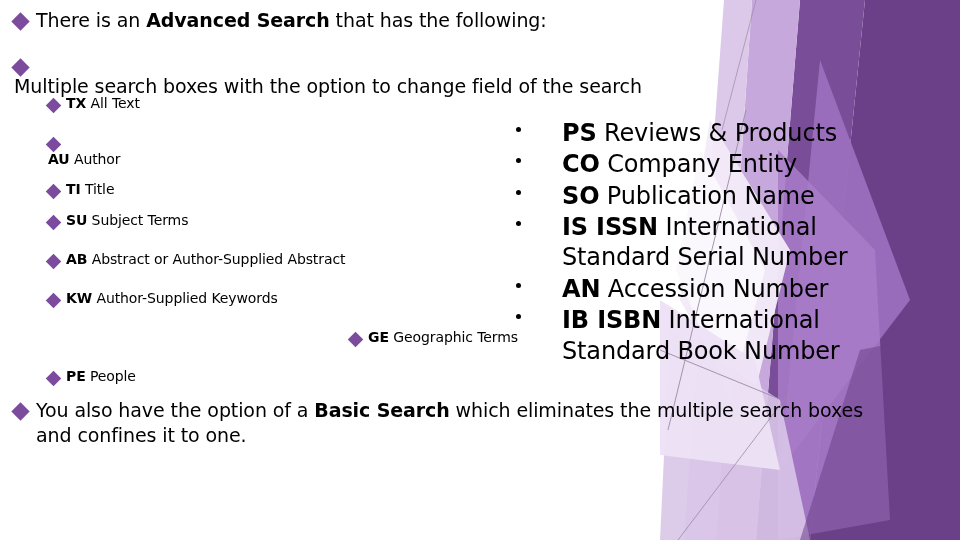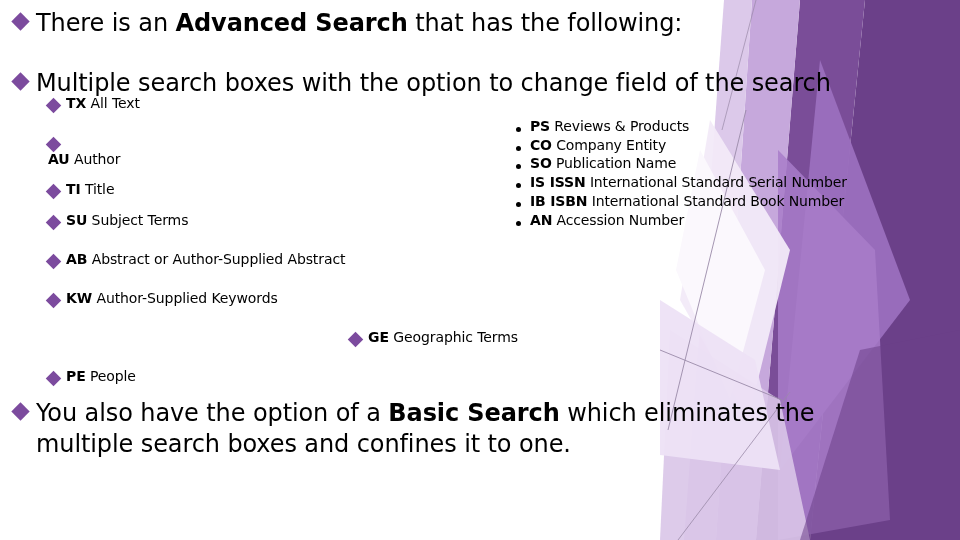--- a/index.html
+++ b/index.html
@@ -24,21 +24,21 @@
 
   
   #content{
     position:absolute;left:0;top:0;width:960px;height:540px;
   }
 
   .lvl1{
     position:absolute;
     display:flex;
     align-items:flex-start;
-    font-size:24px;
+    font-size:19px;
     line-height:1.30;
     letter-spacing:-0.1px;
   }
   .lvl1 .dia{
     flex:0 0 auto;
     width:13px;height:13px;
     background:#7C4B9E;
     transform:rotate(45deg);
     margin:7px 9px 0 0;
   }
@@ -59,37 +59,38 @@
     transform:rotate(45deg);
     margin:6px 7px 0 0;
   }
 
   .rcol{
     position:absolute;
     left:516px;top:118px;width:370px;
   }
   .rrow{
     display:flex;align-items:flex-start;
-    font-size:14px;
+    font-size:24px;
     line-height:1.265;
     margin-bottom:1px;
     letter-spacing:-0.15px;
+    gap:32px;
   }
   .rrow .dot{
     flex:0 0 auto;
     width:5px;height:5px;border-radius:50%;
     background:#000;
     margin:9px 9px 0 0;
   }
   .rrow .rtxt{flex:1 1 auto;}
 
   b.code{font-weight:bold;}
 
   .l1a{left:14px;top:8px;width:880px;}
-  .l1b{left:14px;top:68px;width:900px;}
+  .l1b{left:14px;top:54px;width:900px;flex-direction:column;}
   .l1c{left:14px;top:398px;width:860px;}
 </style>
 </head>
 <body>
 
 <div id="slide">
 
   <div id="decor">
     <svg viewBox="0 0 300 540" preserveAspectRatio="none" xmlns="http://www.w3.org/2000/svg">
 
@@ -179,25 +180,25 @@
       <div class="rrow">
         <span class="dot"></span>
         <span class="rtxt"><b class="code">SO</b><span> Publication Name</span></span>
       </div>
       <div class="rrow">
         <span class="dot"></span>
         <span class="rtxt"><b class="code">IS ISSN</b><span> International Standard Serial Number</span></span>
       </div>
       <div class="rrow">
         <span class="dot"></span>
+        <span class="rtxt"><b class="code">AN</b><span> Accession Number</span></span>
+      </div>
+      <div class="rrow">
+        <span class="dot"></span>
         <span class="rtxt"><b class="code">IB ISBN</b><span> International Standard Book Number</span></span>
-      </div>
-      <div class="rrow">
-        <span class="dot"></span>
-        <span class="rtxt"><b class="code">AN</b><span> Accession Number</span></span>
       </div>
     </div>
 
     <div class="lvl1 l1c">
       <span class="dia"></span>
       <span class="txt"><span>You also have the option of a </span><b class="code">Basic Search</b><span> which eliminates the multiple search boxes and confines it to one.</span></span>
     </div>
 
   </div>
 </div>

